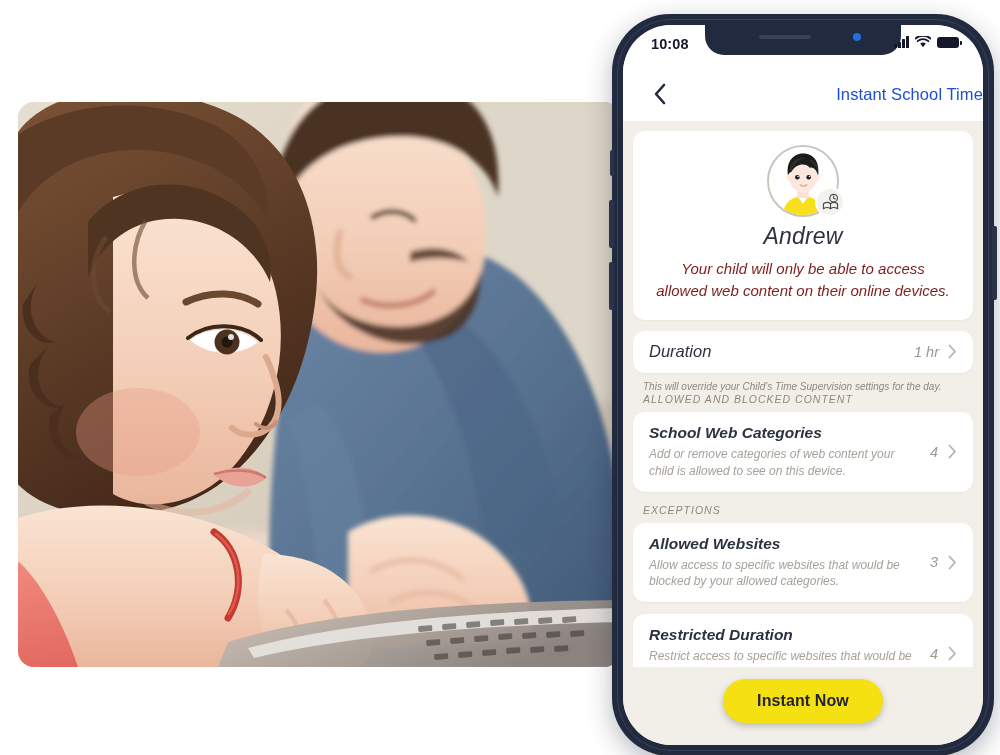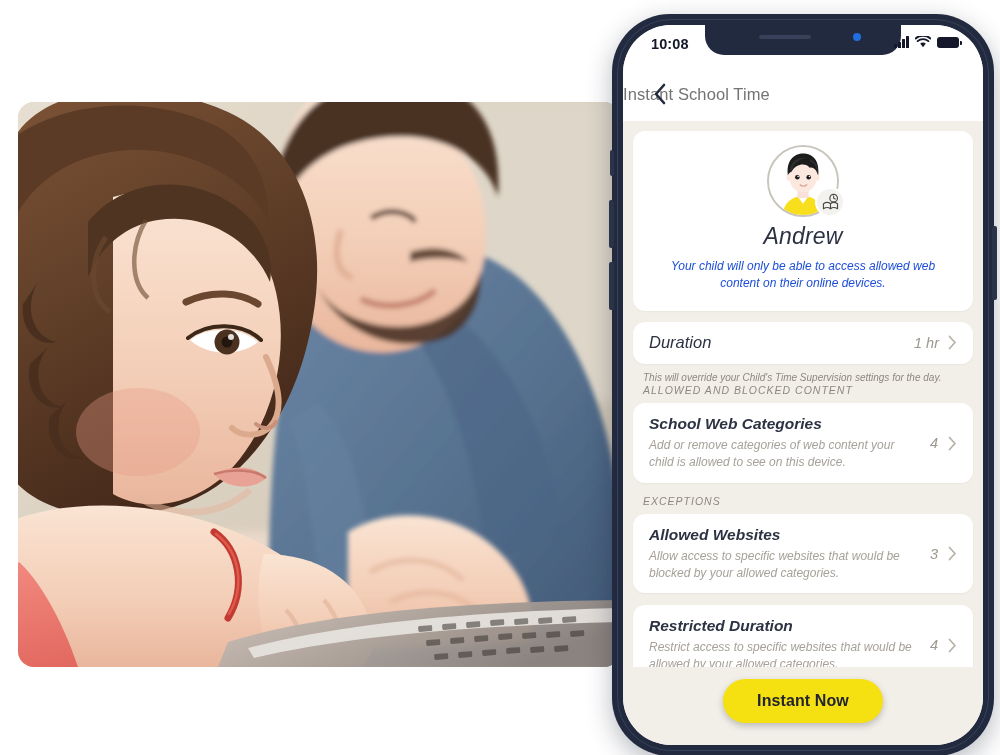--- a/index.html
+++ b/index.html
@@ -96,22 +96,22 @@
     height: 54px; background: #ffffff; flex: none;
     display: flex; align-items: center; position: relative;
     border-bottom: 0;
   }
   .nav-back {
     position: absolute; left: 22px; top: 50%; transform: translateY(-50%);
     width: 30px; height: 30px; display: flex; align-items: center; justify-content: center;
     cursor: pointer;
   }
   .nav-title {
-    width: 100%; text-align: left;
-    font-size: 16.5px; color: #737373; font-weight: normal;
+    width: 100%; text-align: right;
+    font-size: 16.5px; color: #1d4ed8; font-weight: normal;
     letter-spacing: .1px;
   }
 
   
   .body {
     flex: 1; background: #f2efe9; overflow: hidden;
     padding: 10px 10px 0 10px;
     display: flex; flex-direction: column; font-style: italic;
   }
 
@@ -134,21 +134,21 @@
   .avatar-badge {
     position: absolute; right: -6px; bottom: 0px;
     width: 30px; height: 30px; border-radius: 50%;
     background: #f4f2ee; border: 2px solid #fff;
     display: flex; align-items: center; justify-content: center;
   }
   .profile-name {
     font-size: 23px; color: #2c3242; letter-spacing: .2px; margin-bottom: 8px;
   }
   .profile-desc {
-    font-size: 12px; line-height: 1.45; color: #1d4ed8;
+    font-size: 15px; line-height: 1.45; color: #7f1d1d;
     padding: 0 6px;
   }
 
   
   .row-duration {
     display: flex; align-items: center; justify-content: space-between;
     padding: 12px 16px; margin-bottom: 7px; min-height: 42px; gap: 18px;
   }
   .row-duration .label { font-size: 16.5px; color: #2c3242; }
   .row-duration .right { display: flex; align-items: center; gap: 9px; }

